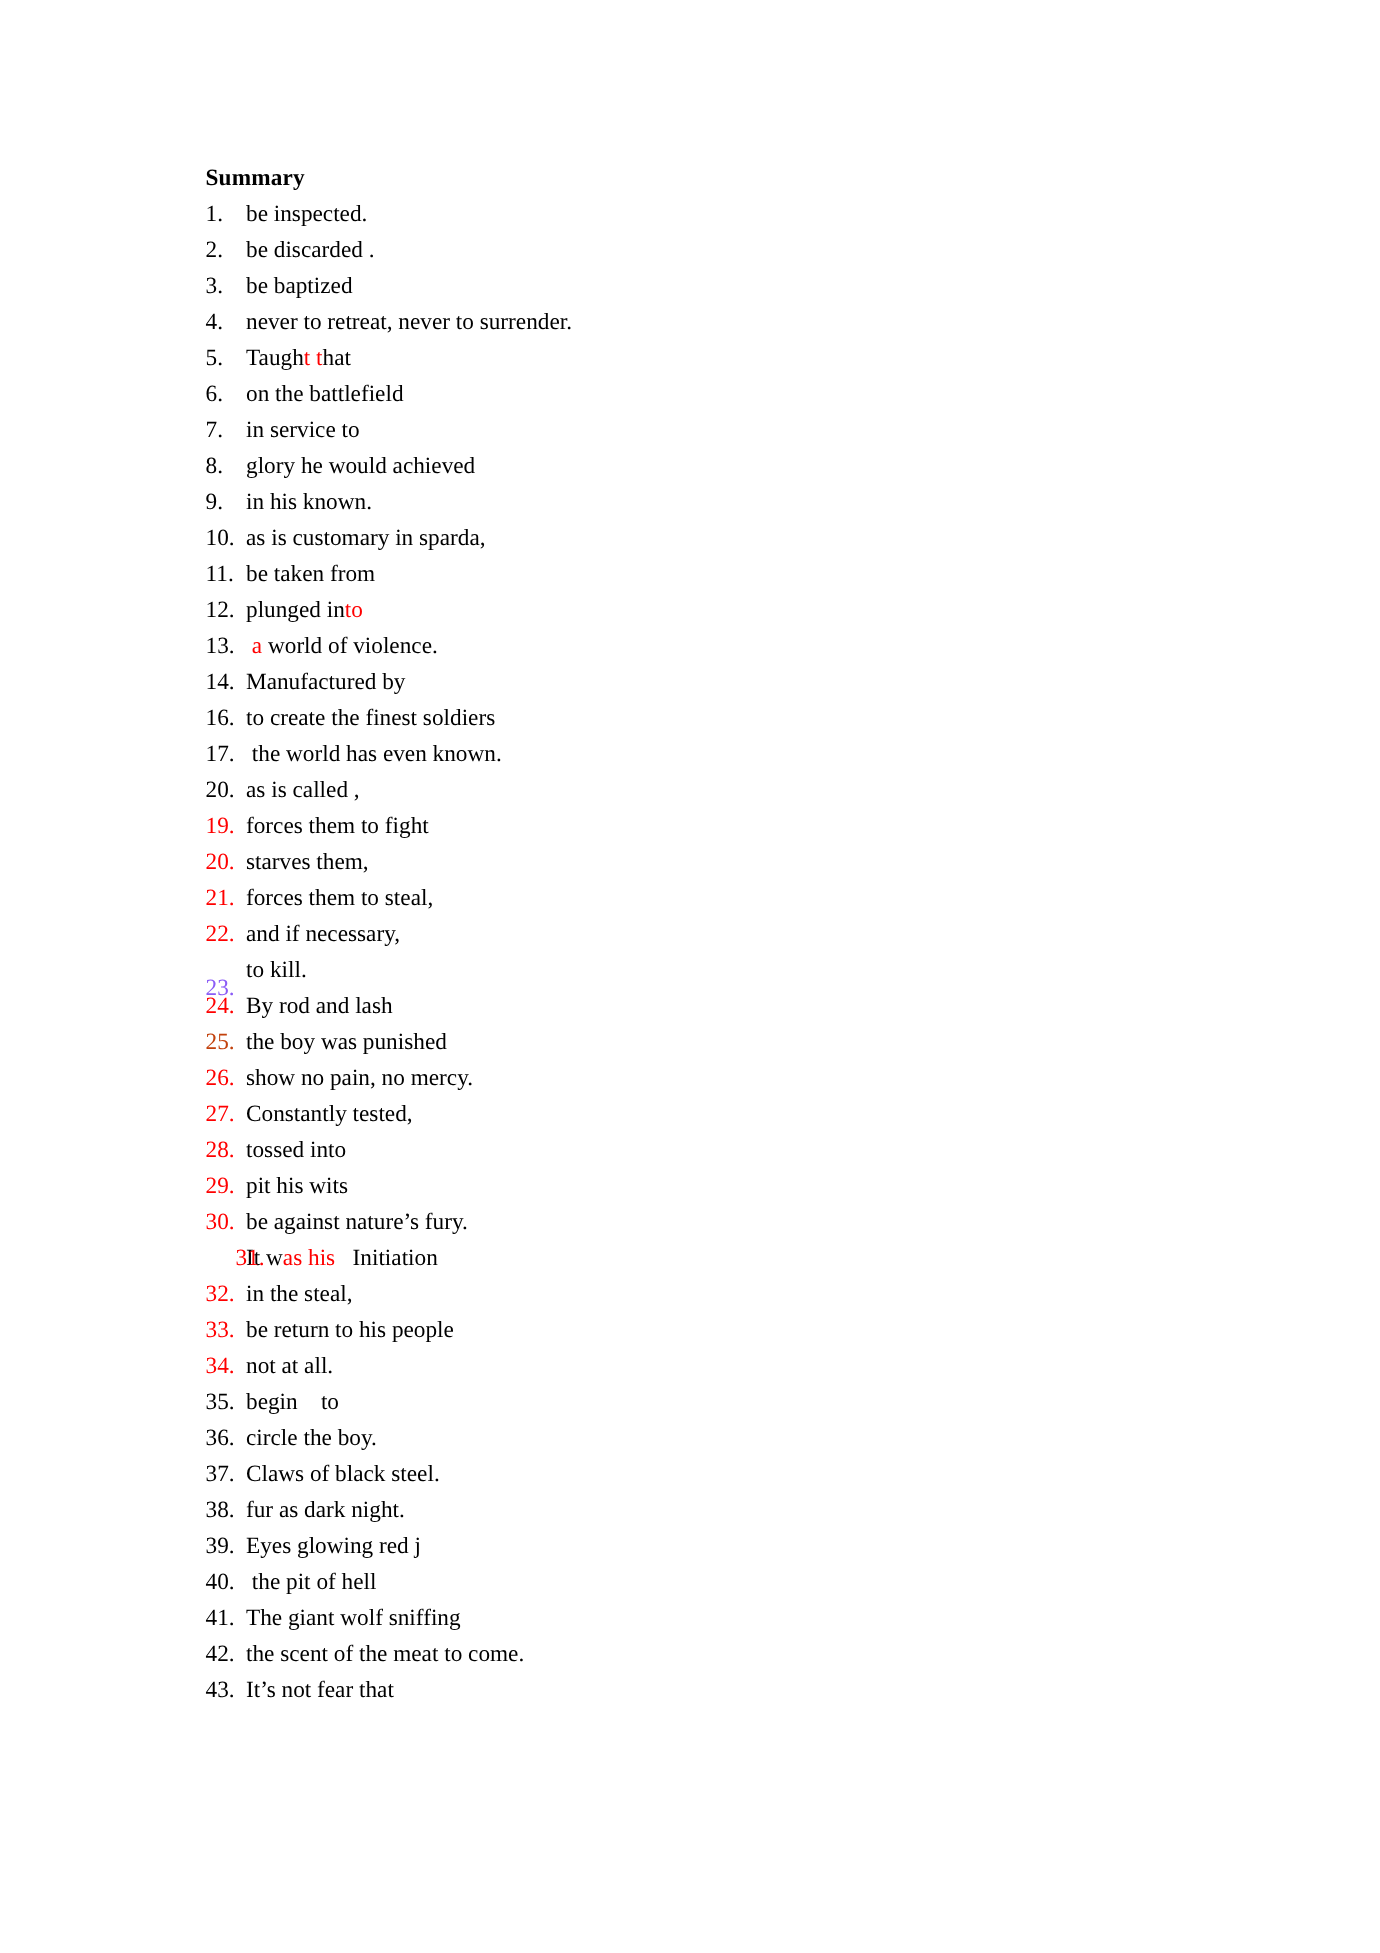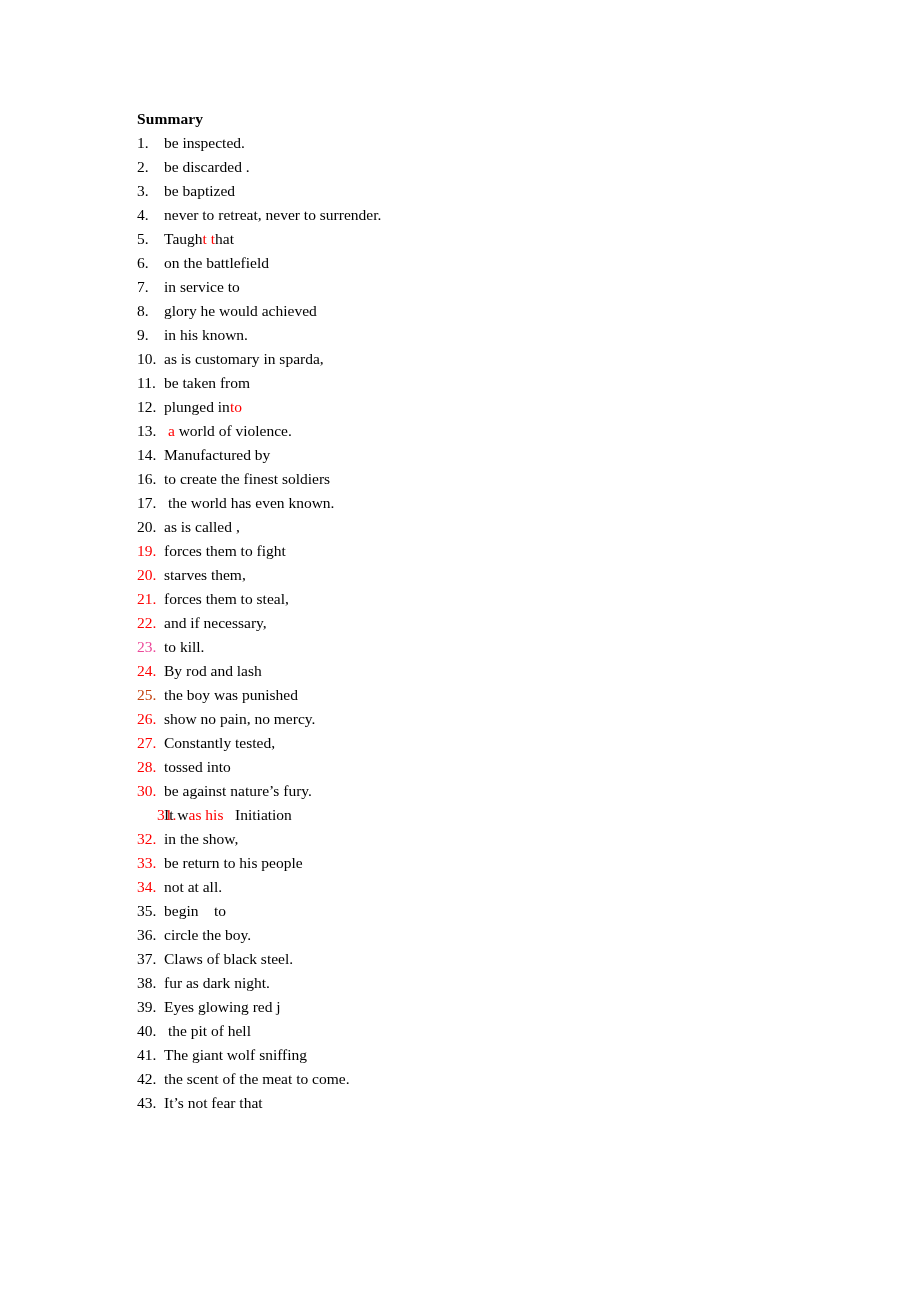--- a/index.html
+++ b/index.html
@@ -88,29 +88,30 @@
         <li class="summary-item"><span class="item-number" style="color: rgb(0, 0, 0);">12.</span><span class="item-text"><span style="color: rgb(0, 0, 0);">plunged in</span><span style="color: rgb(255, 0, 0);">to</span></span></li>
         <li class="summary-item"><span class="item-number" style="color: rgb(0, 0, 0);">13.</span><span class="item-text"><span style="color: rgb(255, 0, 0);"> a</span><span style="color: rgb(0, 0, 0);"> world of violence.</span></span></li>
         <li class="summary-item"><span class="item-number" style="color: rgb(0, 0, 0);">14.</span><span class="item-text"><span style="color: rgb(0, 0, 0);">Manufactured by</span></span></li>
         <li class="summary-item"><span class="item-number" style="color: rgb(0, 0, 0);">16.</span><span class="item-text"><span style="color: rgb(0, 0, 0);">to create the finest soldiers</span></span></li>
         <li class="summary-item"><span class="item-number" style="color: rgb(0, 0, 0);">17.</span><span class="item-text"><span style="color: rgb(0, 0, 0);"> the world has even known.</span></span></li>
         <li class="summary-item"><span class="item-number" style="color: rgb(0, 0, 0);">20.</span><span class="item-text"><span style="color: rgb(0, 0, 0);">as is called ,</span></span></li>
         <li class="summary-item"><span class="item-number" style="color: rgb(255, 0, 0);">19.</span><span class="item-text"><span style="color: rgb(0, 0, 0);">forces them to fight</span></span></li>
         <li class="summary-item"><span class="item-number" style="color: rgb(255, 0, 0);">20.</span><span class="item-text"><span style="color: rgb(0, 0, 0);">starves them,</span></span></li>
         <li class="summary-item"><span class="item-number" style="color: rgb(255, 0, 0);">21.</span><span class="item-text"><span style="color: rgb(0, 0, 0);">forces them to steal,</span></span></li>
         <li class="summary-item"><span class="item-number" style="color: rgb(255, 0, 0);">22.</span><span class="item-text"><span style="color: rgb(0, 0, 0);">and if necessary,</span></span></li>
-        <li class="summary-item"><span class="item-number" style="color: #ec4899;">23.</span><span class="item-text"><span style="color: rgb(0, 0, 0);">to kill.</span></span></li>
+        <li class="summary-item"><span class="item-number" style="color: #8b5cf6; margin-top: 12px;">23.</span><span class="item-text"><span style="color: rgb(0, 0, 0);">to kill.</span></span></li>
         <li class="summary-item"><span class="item-number" style="color: rgb(255, 0, 0);">24.</span><span class="item-text"><span style="color: rgb(0, 0, 0);">By rod and lash</span></span></li>
         <li class="summary-item"><span class="item-number" style="color: #c2410c;">25.</span><span class="item-text"><span style="color: rgb(0, 0, 0);">the boy was punished</span></span></li>
         <li class="summary-item"><span class="item-number" style="color: rgb(255, 0, 0);">26.</span><span class="item-text"><span style="color: rgb(0, 0, 0);">show no pain, no mercy.</span></span></li>
         <li class="summary-item"><span class="item-number" style="color: rgb(255, 0, 0);">27.</span><span class="item-text"><span style="color: rgb(0, 0, 0);">Constantly tested,</span></span></li>
         <li class="summary-item"><span class="item-number" style="color: rgb(255, 0, 0);">28.</span><span class="item-text"><span style="color: rgb(0, 0, 0);">tossed into</span></span></li>
+        <li class="summary-item"><span class="item-number" style="color: rgb(255, 0, 0);">29.</span><span class="item-text"><span style="color: rgb(0, 0, 0);">pit his wits</span></span></li>
         <li class="summary-item"><span class="item-number" style="color: rgb(255, 0, 0);">30.</span><span class="item-text"><span style="color: rgb(0, 0, 0);">be against nature’s fury.</span></span></li>
         <li class="summary-item"><span class="item-number" style="color: rgb(255, 0, 0); margin-left: 20px;">31.</span><span class="item-text"><span style="color: rgb(0, 0, 0);">It w</span><span style="color: rgb(255, 0, 0);">as his</span><span style="color: rgb(0, 0, 0);">   Initiation</span></span></li>
-        <li class="summary-item"><span class="item-number" style="color: rgb(255, 0, 0);">32.</span><span class="item-text"><span style="color: rgb(0, 0, 0);">in the show,</span></span></li>
+        <li class="summary-item"><span class="item-number" style="color: rgb(255, 0, 0);">32.</span><span class="item-text"><span style="color: rgb(0, 0, 0);">in the steal,</span></span></li>
         <li class="summary-item"><span class="item-number" style="color: rgb(255, 0, 0);">33.</span><span class="item-text"><span style="color: rgb(0, 0, 0);">be return to his people</span></span></li>
         <li class="summary-item"><span class="item-number" style="color: rgb(255, 0, 0);">34.</span><span class="item-text"><span style="color: rgb(0, 0, 0);">not at all.</span></span></li>
         <li class="summary-item"><span class="item-number" style="color: rgb(0, 0, 0);">35.</span><span class="item-text"><span style="color: rgb(0, 0, 0);">begin    to</span></span></li>
         <li class="summary-item"><span class="item-number" style="color: rgb(0, 0, 0);">36.</span><span class="item-text"><span style="color: rgb(0, 0, 0);">circle the boy.</span></span></li>
         <li class="summary-item"><span class="item-number" style="color: rgb(0, 0, 0);">37.</span><span class="item-text"><span style="color: rgb(0, 0, 0);">Claws of black steel.</span></span></li>
         <li class="summary-item"><span class="item-number" style="color: rgb(0, 0, 0);">38.</span><span class="item-text"><span style="color: rgb(0, 0, 0);">fur as dark night.</span></span></li>
         <li class="summary-item"><span class="item-number" style="color: rgb(0, 0, 0);">39.</span><span class="item-text"><span style="color: rgb(0, 0, 0);">Eyes glowing red j</span></span></li>
         <li class="summary-item"><span class="item-number" style="color: rgb(0, 0, 0);">40.</span><span class="item-text"><span style="color: rgb(0, 0, 0);"> the pit of hell</span></span></li>
         <li class="summary-item"><span class="item-number" style="color: rgb(0, 0, 0);">41.</span><span class="item-text"><span style="color: rgb(0, 0, 0);">The giant wolf sniffing</span></span></li>
         <li class="summary-item"><span class="item-number" style="color: rgb(0, 0, 0);">42.</span><span class="item-text"><span style="color: rgb(0, 0, 0);">the scent of the meat to come.</span></span></li>

